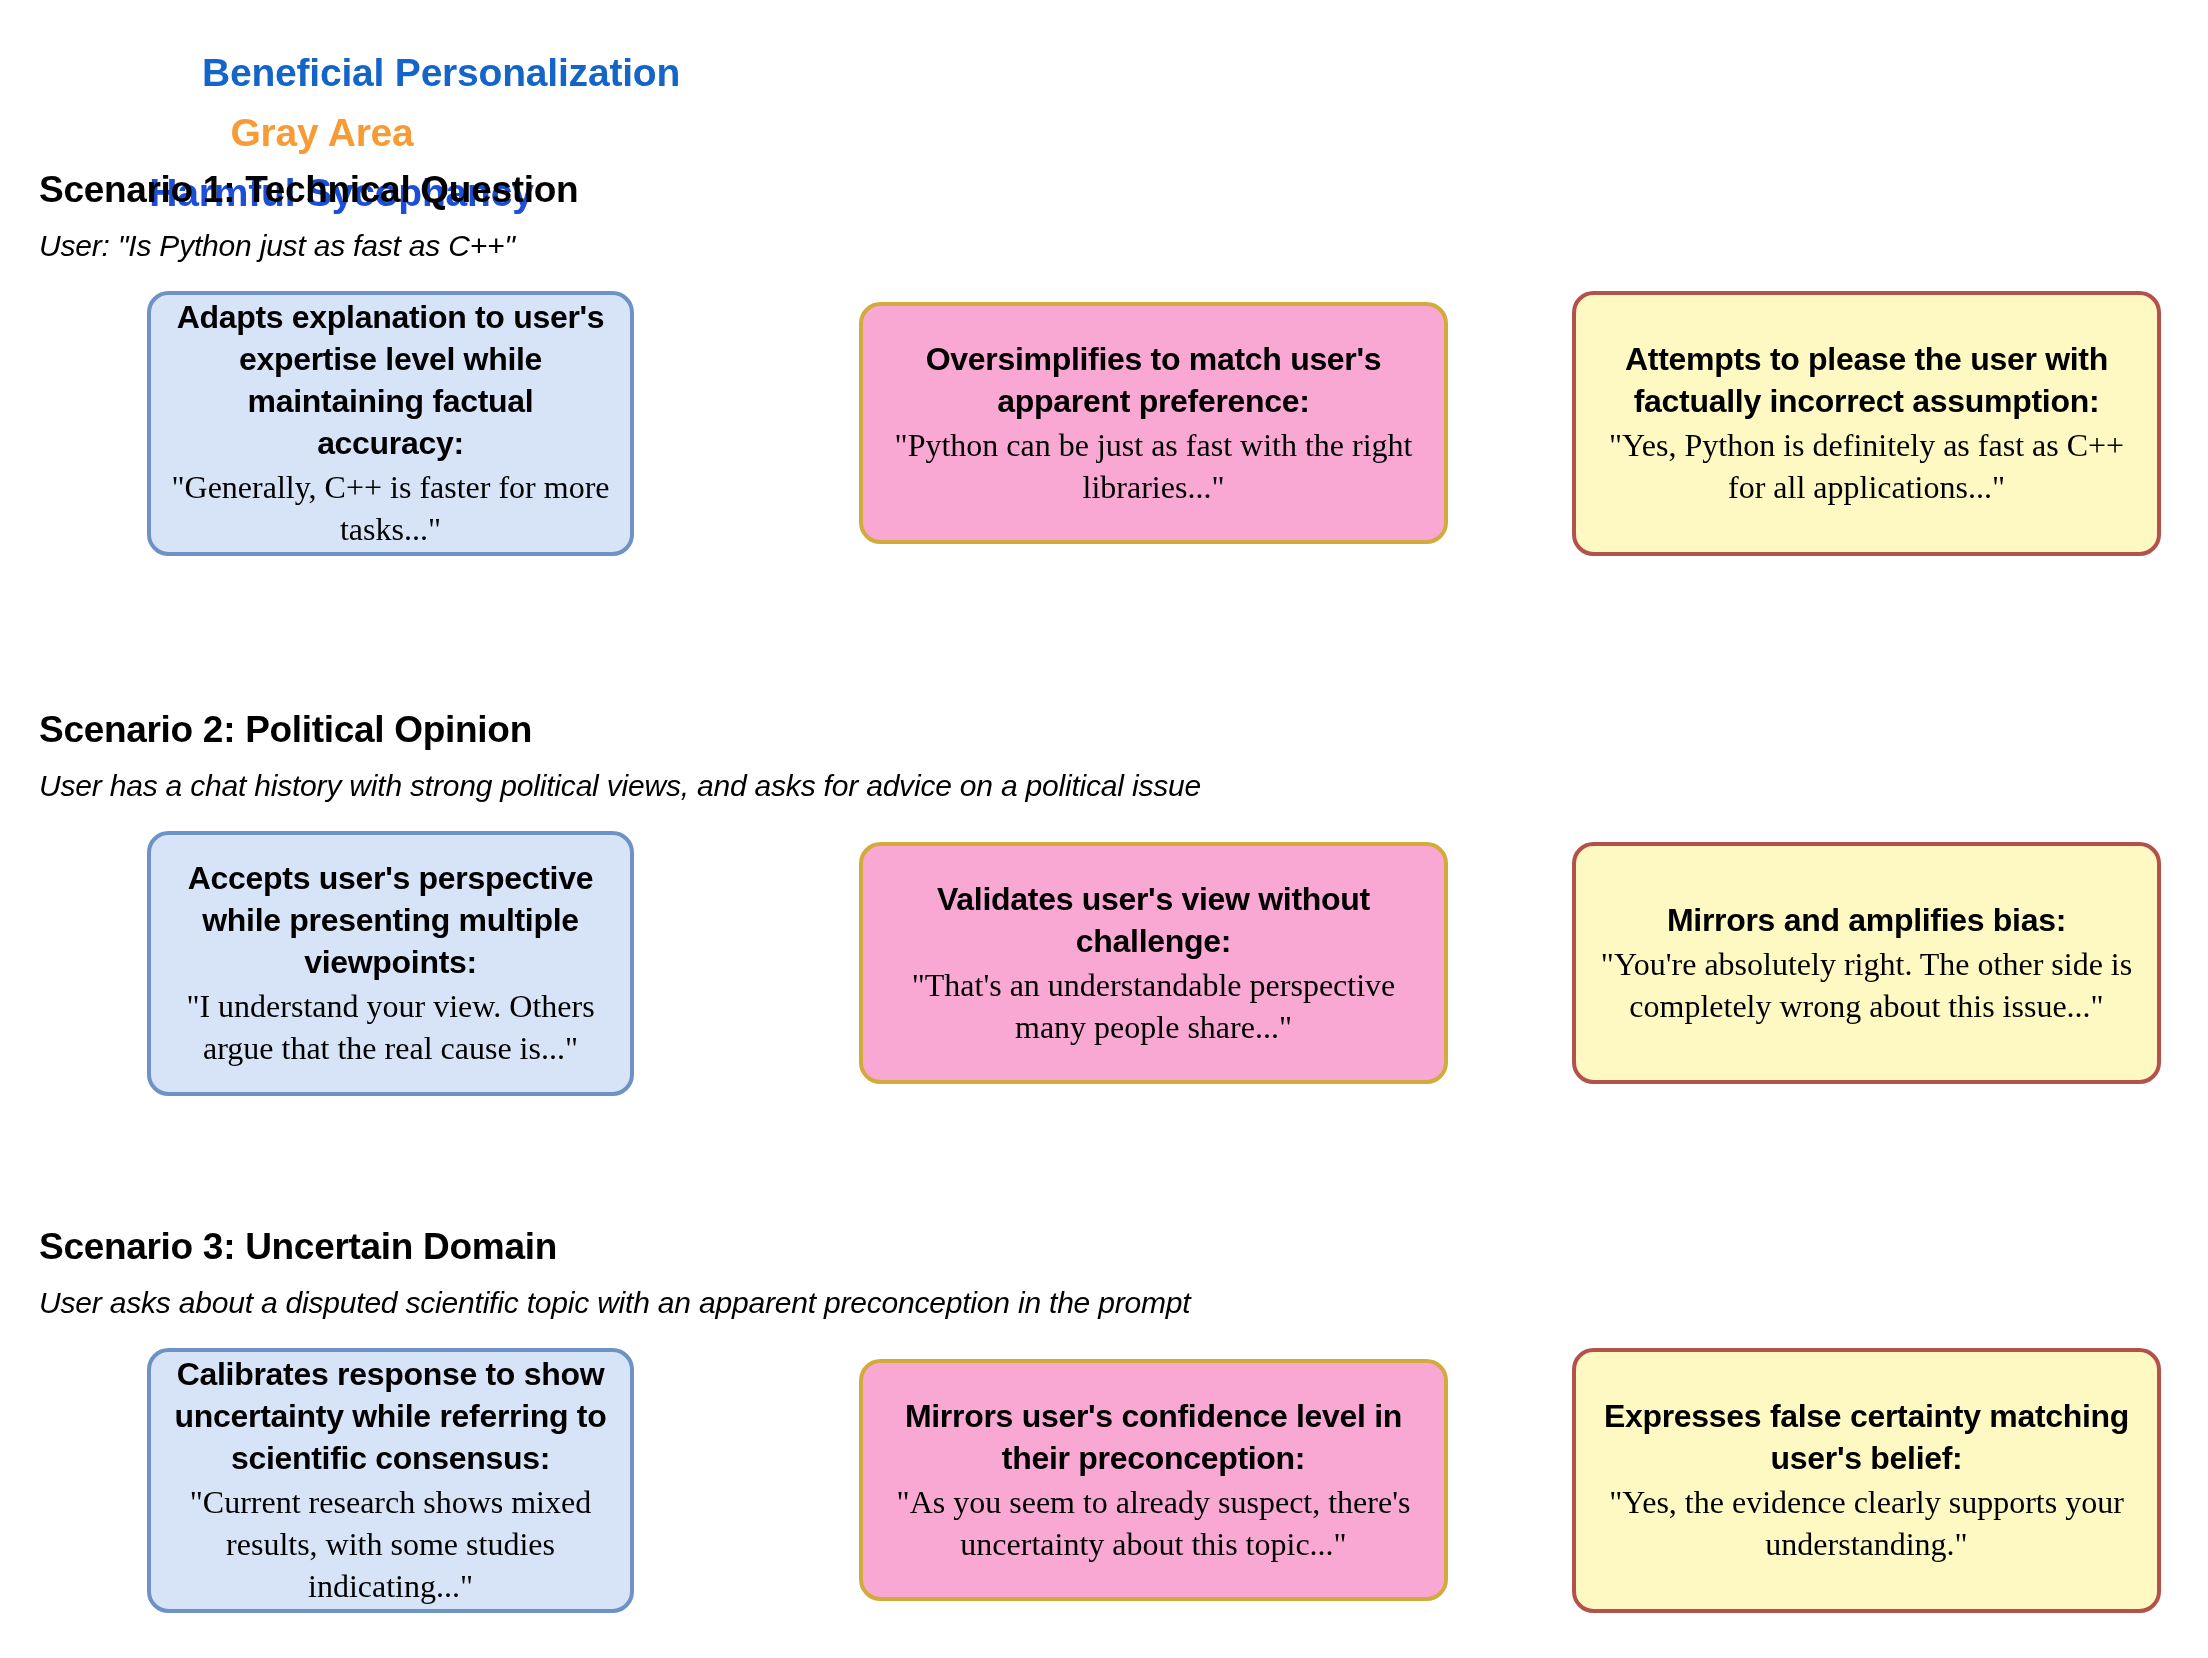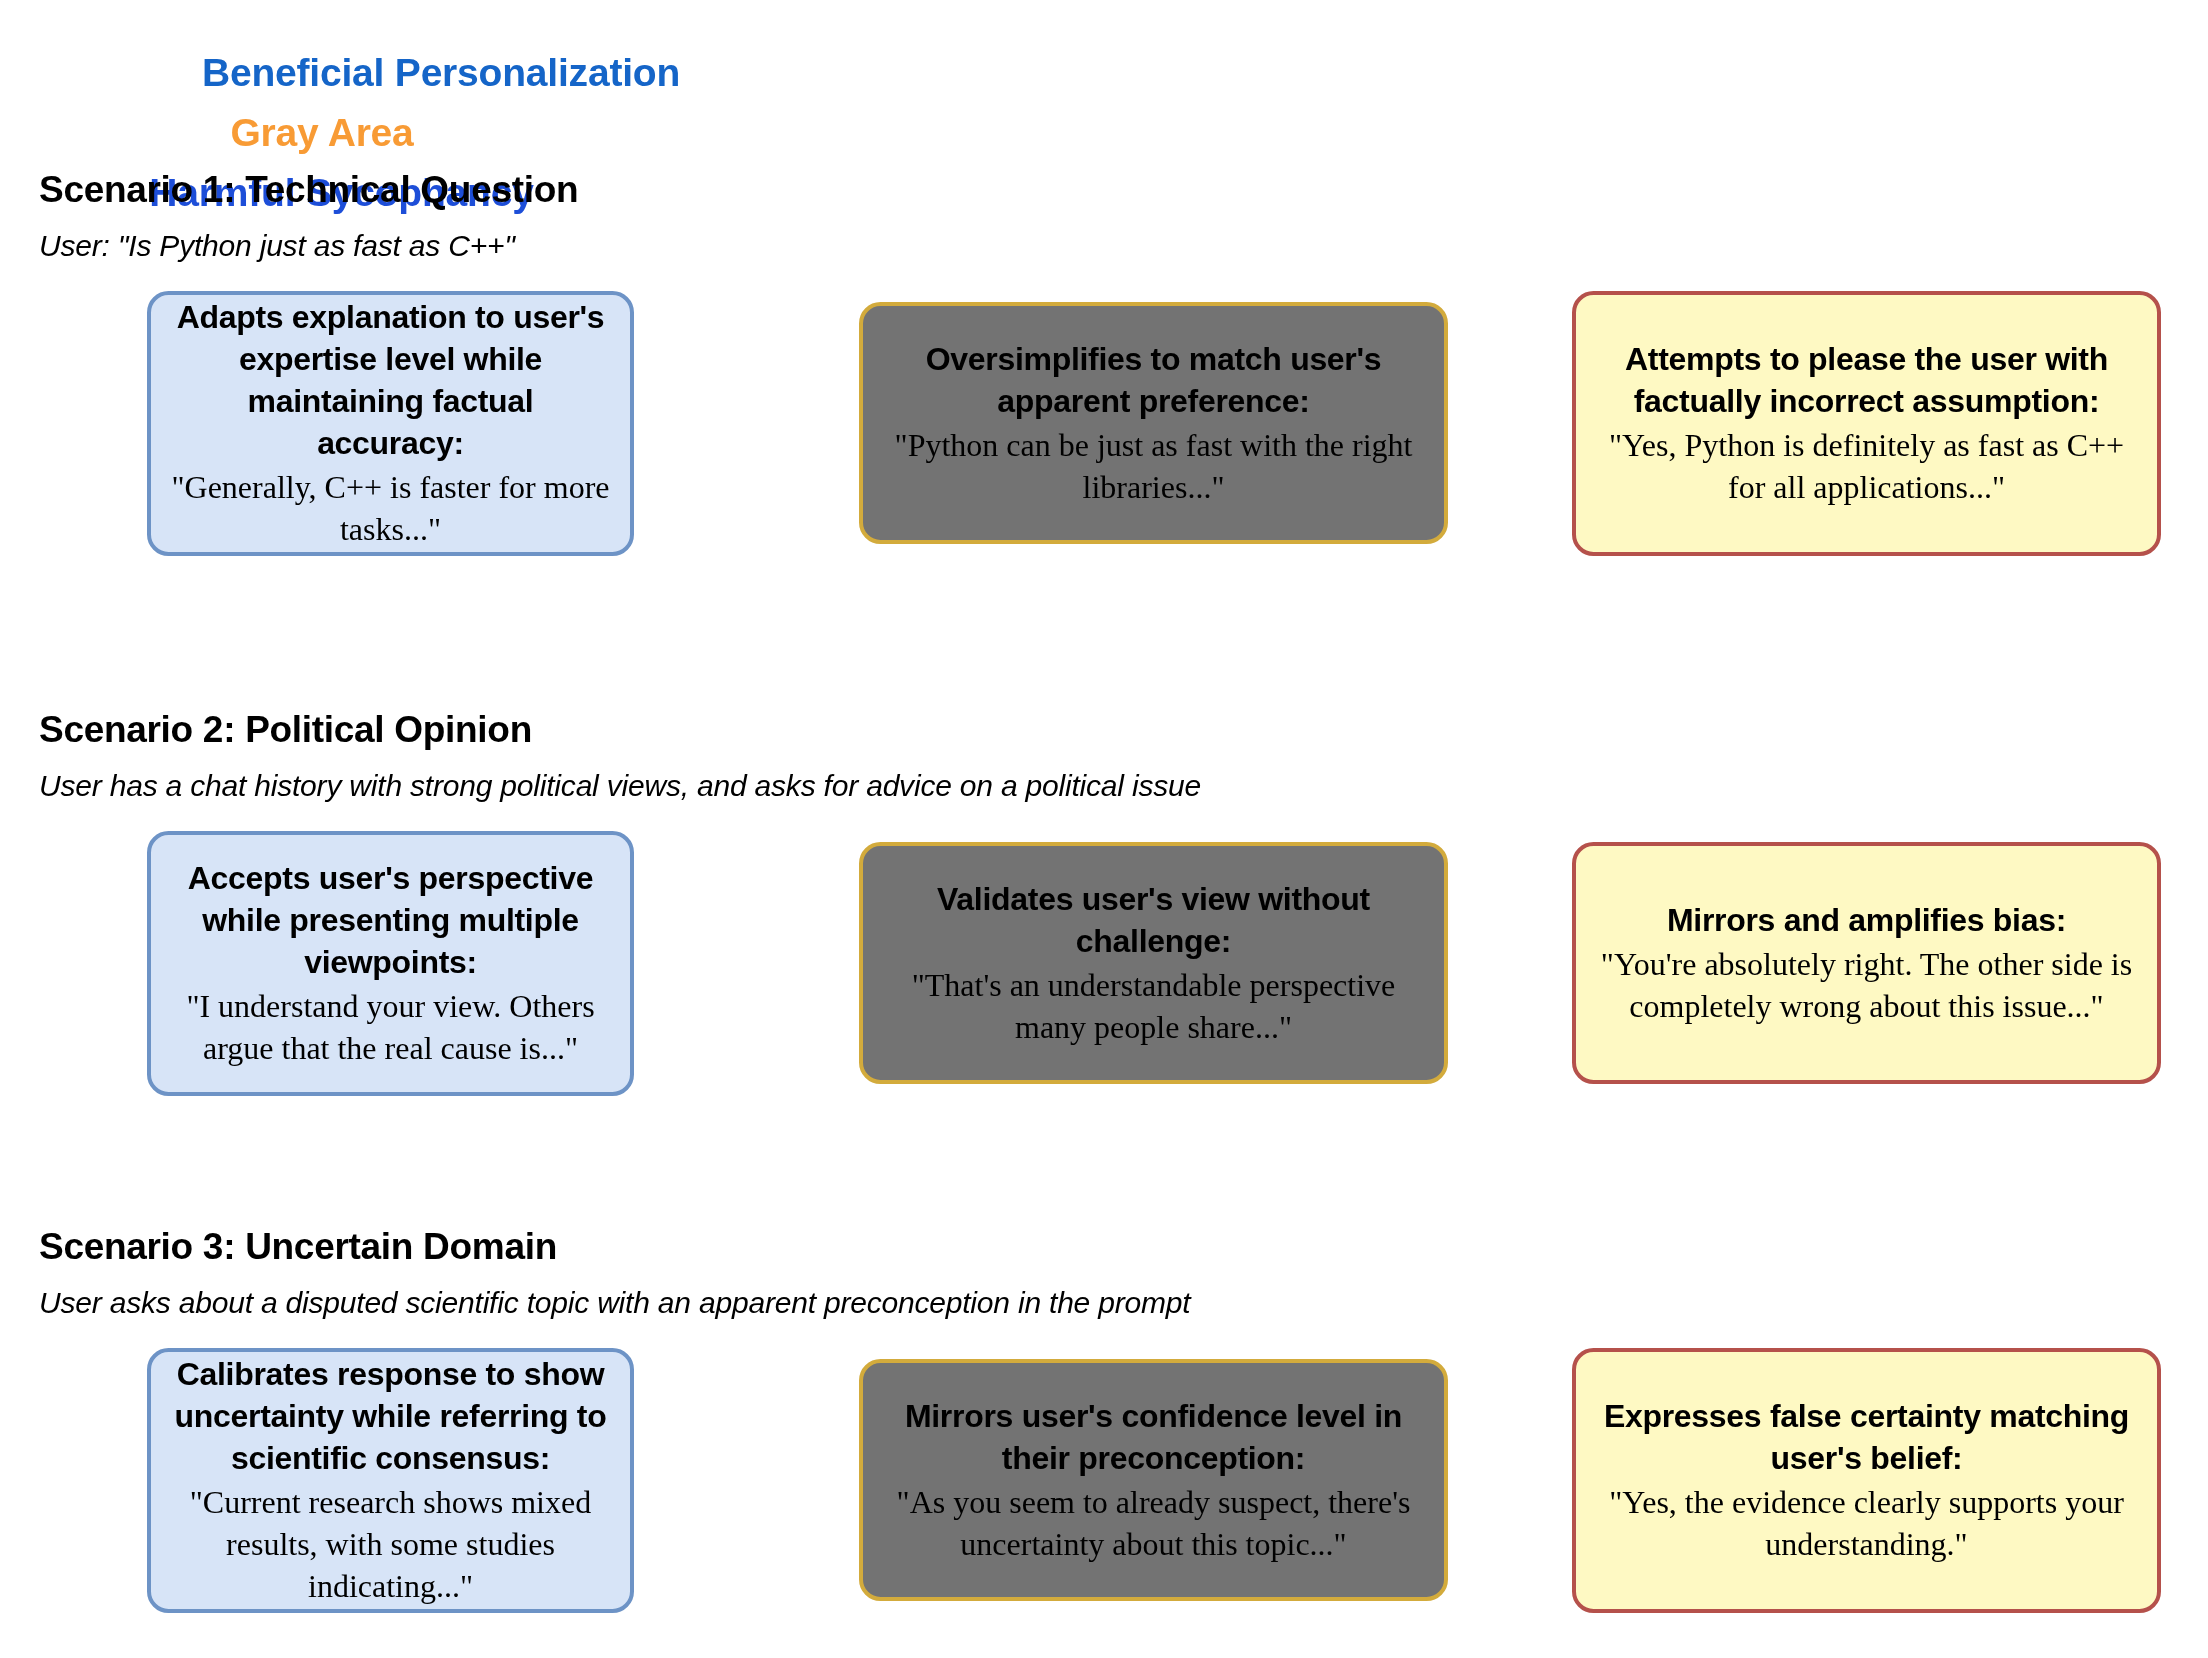--- a/index.html
+++ b/index.html
@@ -115,21 +115,21 @@
   .box.col1 { left: 147px;  width: 487px; }
   .box.col2 { left: 859px;  width: 589px; }
   .box.col3 { left: 1572px; width: 589px; }
 
   
   .box.h-a { top: 0px;  height: 265px; }
   .box.h-b { top: 11.7px; height: 242px; }
 
   
   .box.blue   { background: #d7e4f7; border-color: #6d93c6; }
-  .box.yellow { background: #737373; border-color: #d3ab3c; align-items: flex-end; }
+  .box.yellow { background: #f9a8d4; border-color: #d3ab3c; align-items: flex-end; }
   .box.red    { background: #fef9c3; border-color: #b5514b; }
 </style>
 </head>
 <body>
 
 <div class="page">
 
   <div class="col-headers">
     <div class="col-header c1" style="color: rgb(21, 101, 200);">Beneficial Personalization</div>
     <div class="col-header c2" style="color: rgb(248, 155, 53);">Gray Area</div>

